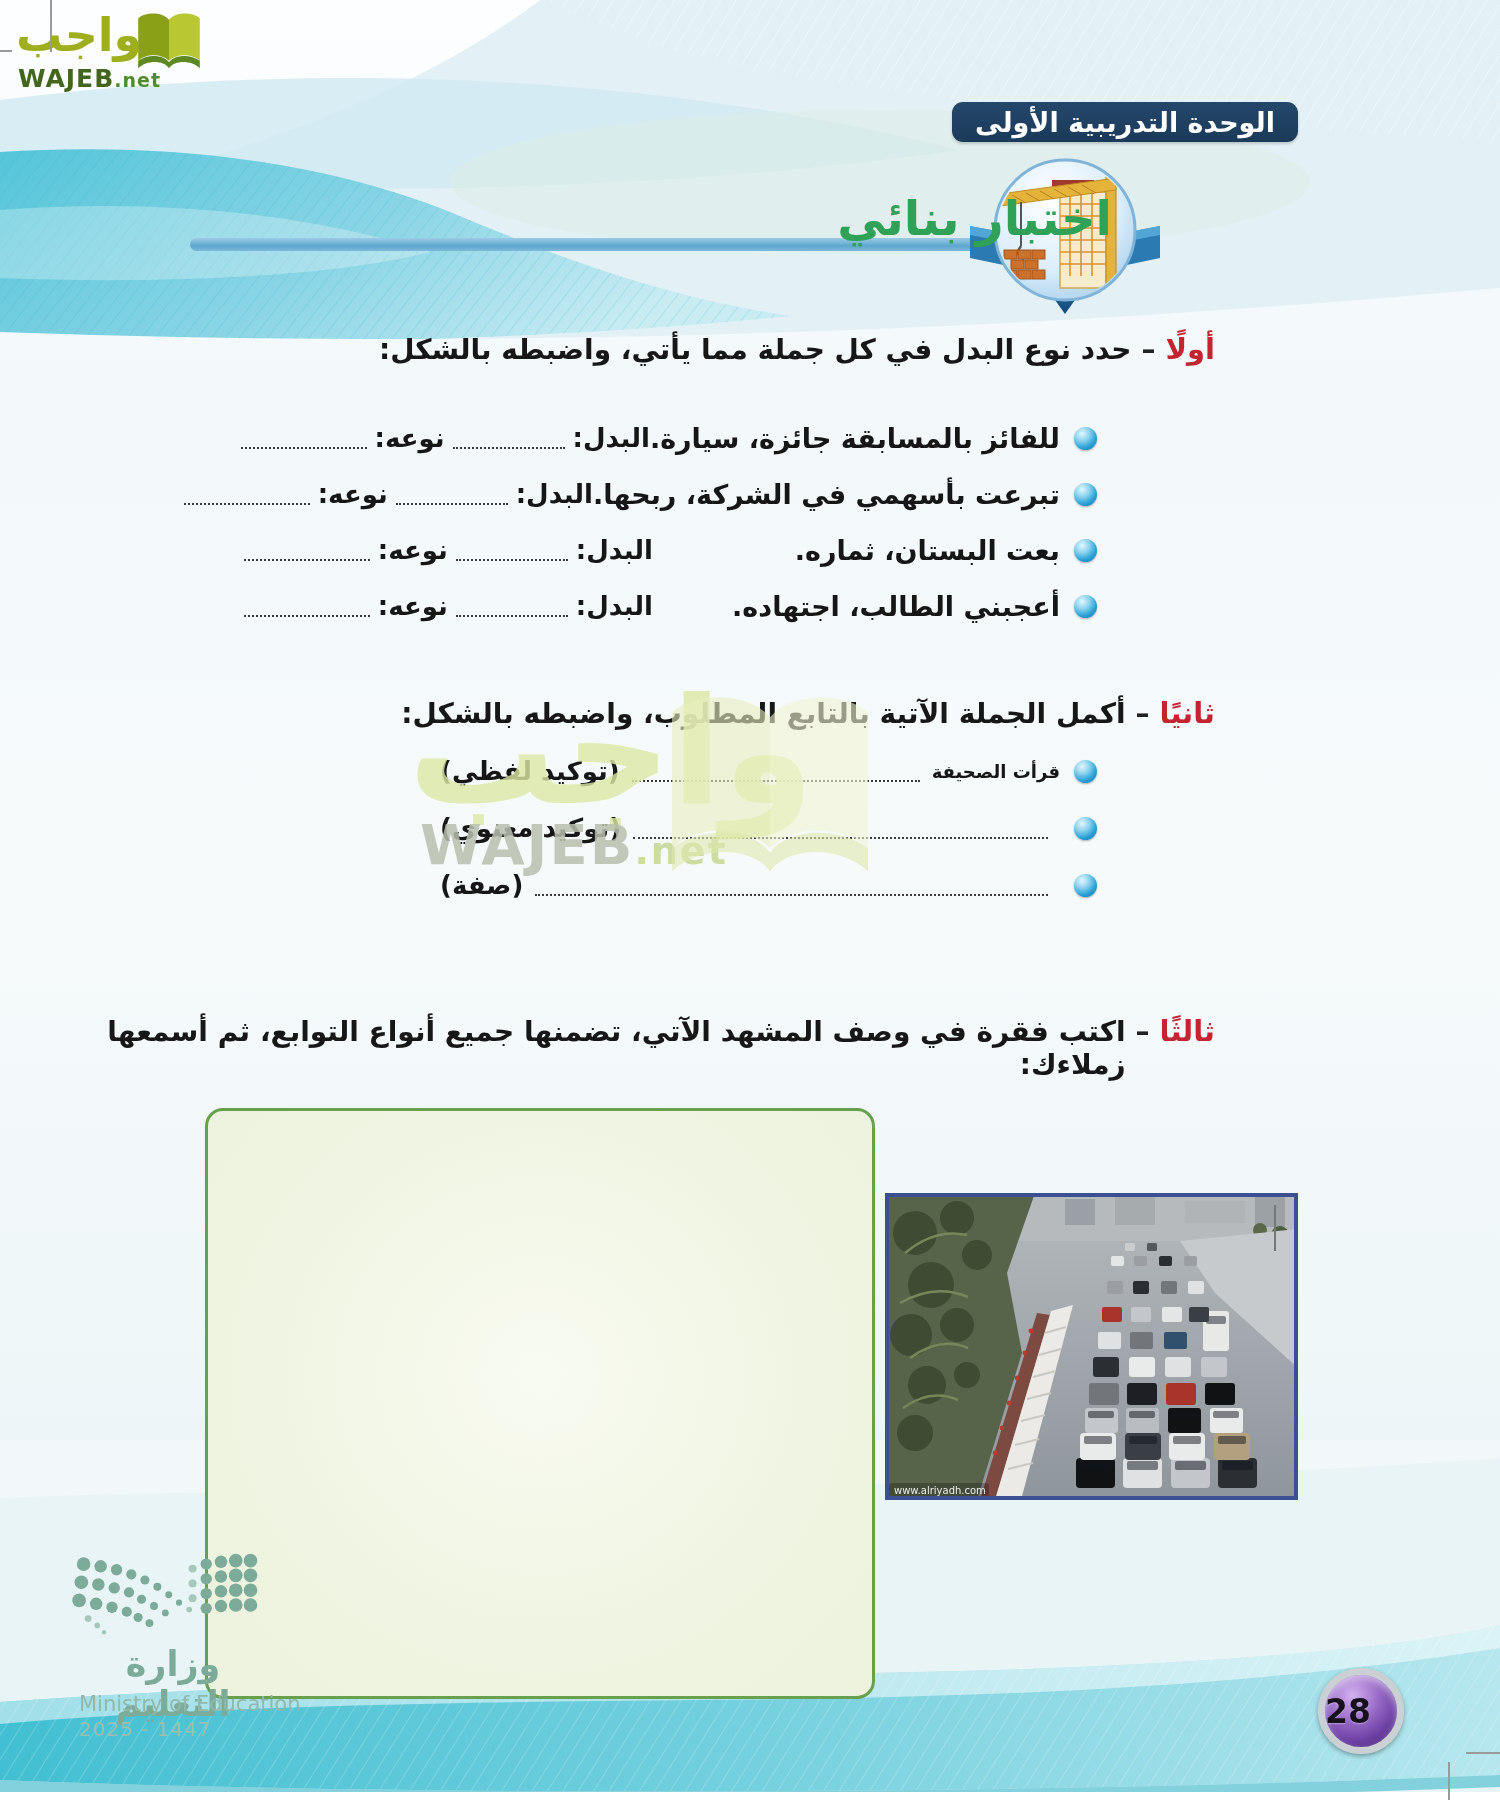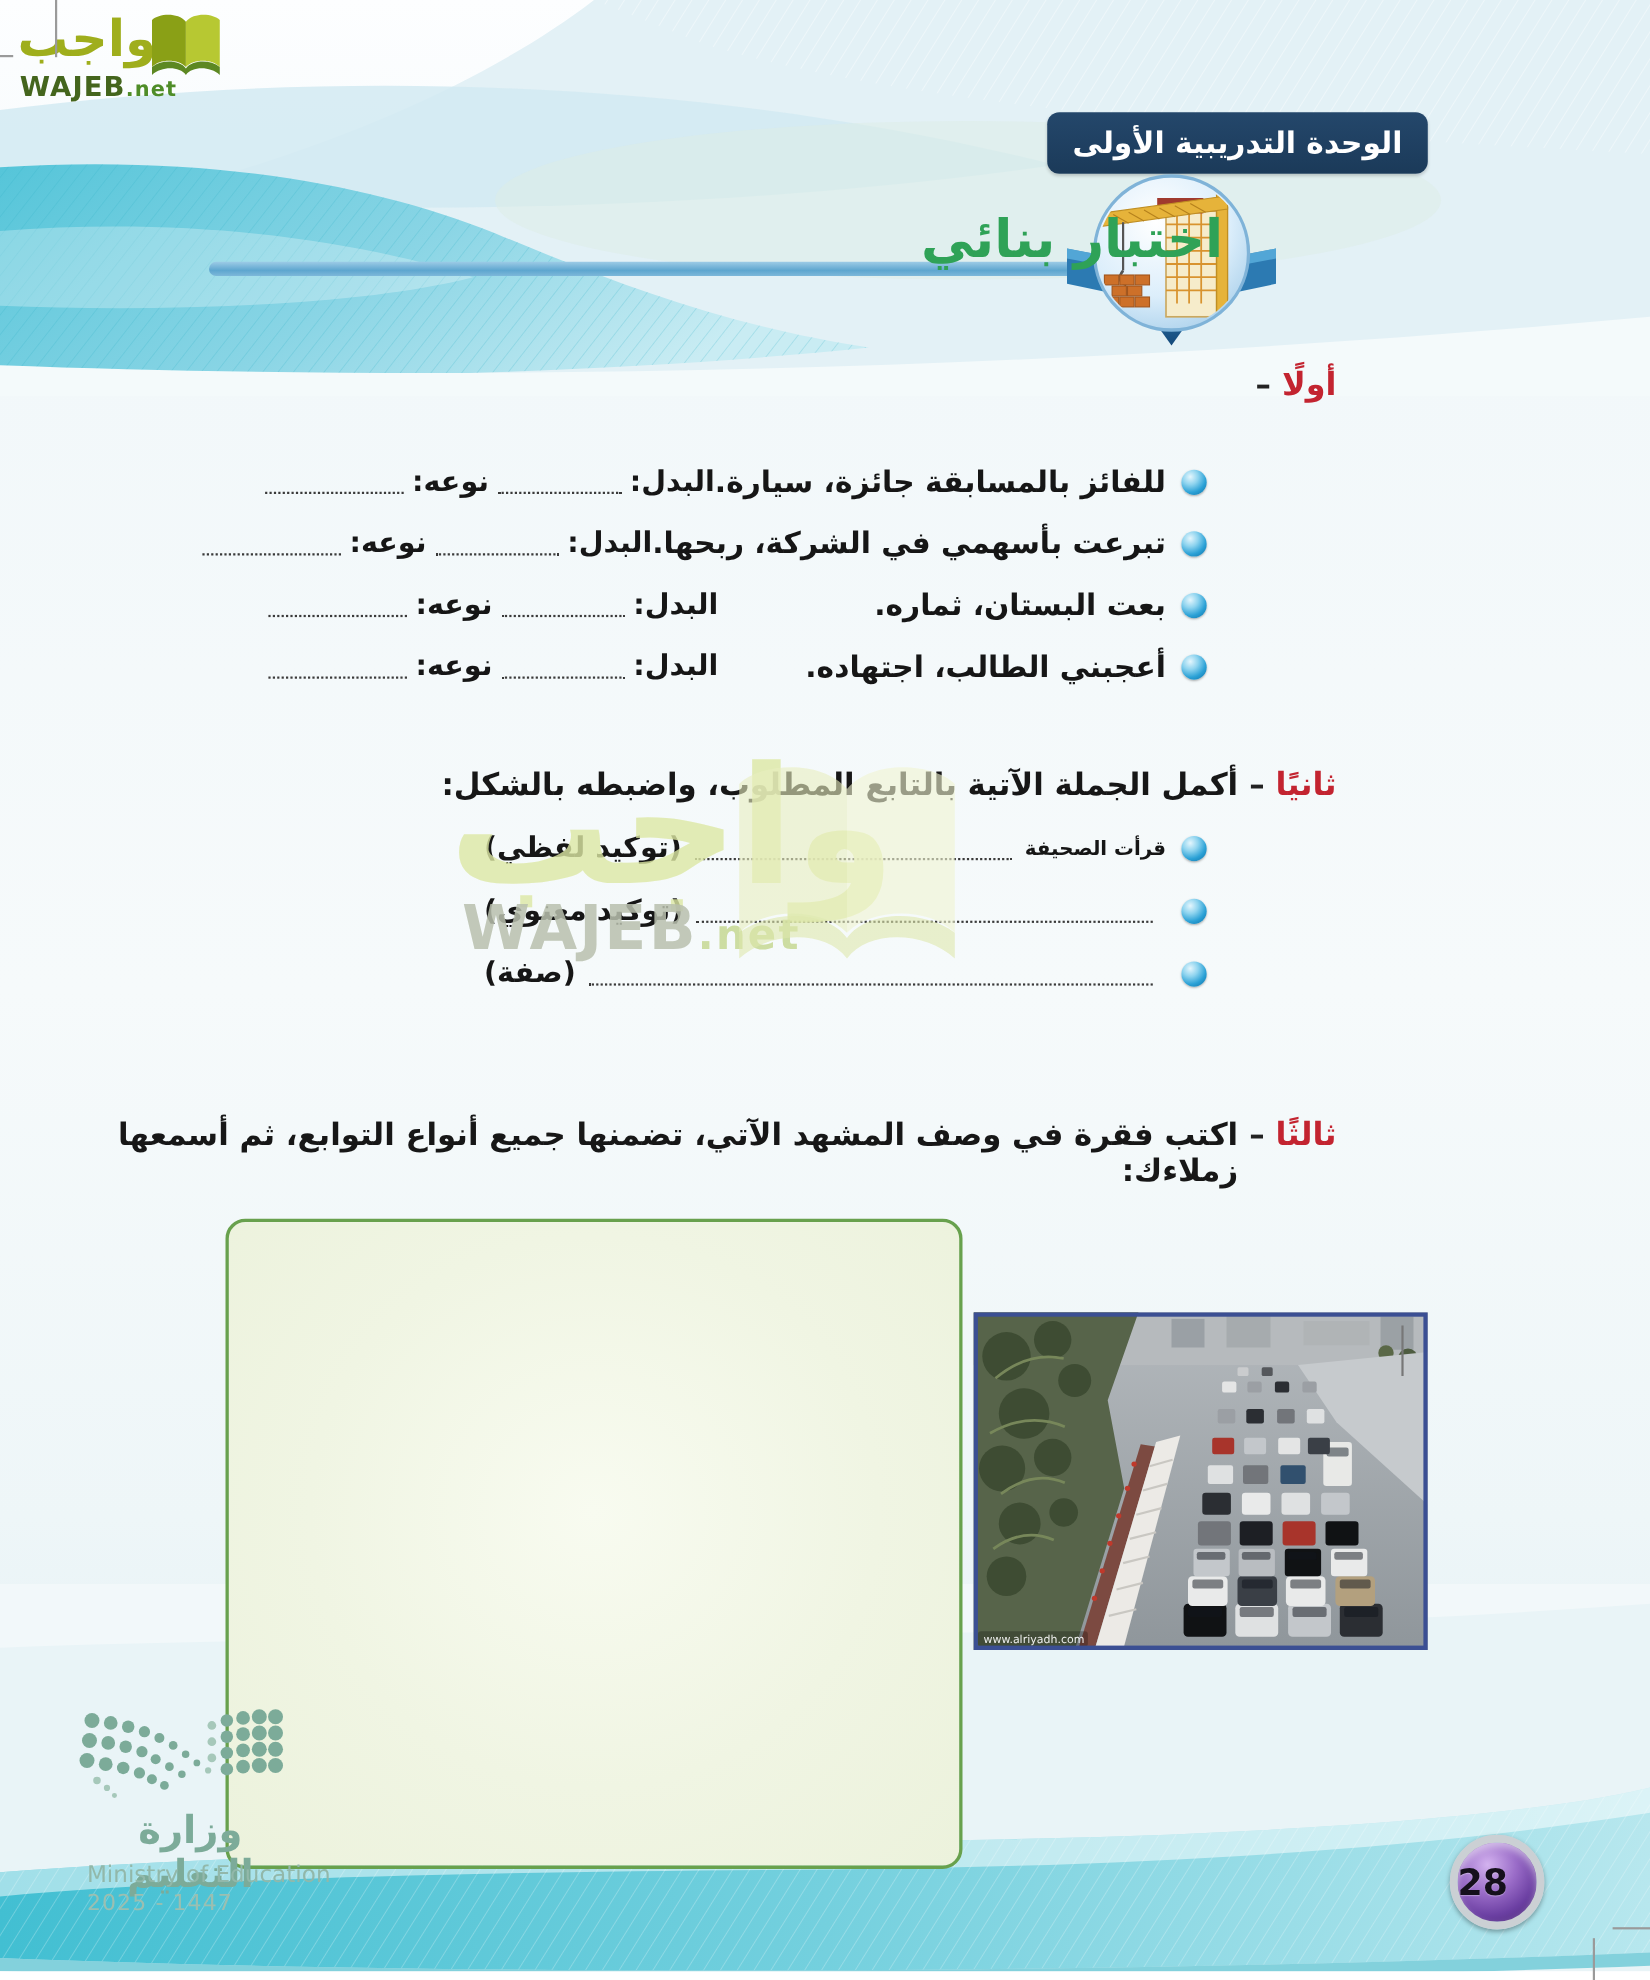--- a/index.html
+++ b/index.html
@@ -14,21 +14,21 @@
   .ftr-bg{position:absolute;top:1440px;left:0;width:1500px;height:360px;}
 
   
   .wajeb{left:14px;top:8px;width:220px;height:170px;}
   .wajeb-ar{position:absolute;left:2px;top:0;font-size:46px;font-weight:bold;color:#9fae1c;direction:rtl;}
   .wajeb-en{position:absolute;left:4px;top:56px;font-size:25px;font-weight:bold;color:#44651d;letter-spacing:1px;}
   .wajeb-en .tld{font-size:19px;color:#4f8d28;}
   .wajeb-book{position:absolute;left:112px;top:0;}
 
   
-  .banner{left:952px;top:102px;width:346px;height:56px;background:linear-gradient(180deg,#24476b,#1b3a59);
+  .banner{left:952px;top:102px;width:346px;height:40px;background:linear-gradient(180deg,#24476b,#1b3a59);
     border-radius:11px;display:flex;align-items:center;justify-content:center;color:#fff;
     font-size:27px;font-weight:bold;direction:rtl;box-shadow:0 2px 3px rgba(0,0,0,.18);}
 
   
   .blue-bar{left:190px;top:238px;width:946px;height:13px;border-radius:8px;
     background:linear-gradient(180deg,#9ccbe6,#5ea6cf 60%,#7db8da);}
   .page-title{right:388px;top:190px;font-size:48px;font-weight:bold;color:#2fa257;direction:rtl;}
   .title-icon{left:942px;top:150px;width:246px;height:170px;}
 
   
@@ -208,20 +208,21 @@
   <div class="abs wm wm-en"><span>WAJEB</span><span class="tld">.net</span></div>
   <svg class="abs wm wm-book" width="250" height="210" viewBox="0 0 100 90">
     <path d="M50,16 C40,4 16,6 8,14 L8,72 C18,62 40,62 50,72 Z" fill="#e9efc0"></path>
     <path d="M50,16 C60,4 84,6 92,14 L92,72 C82,62 60,62 50,72 Z" fill="#f1f5d2"></path>
     <path d="M8,72 L8,82 C20,71 42,71 50,82 C58,71 80,71 92,82 L92,72 C80,63 58,63 50,74 C42,63 20,63 8,72 Z" fill="#dfe8ad"></path>
   </svg>
 
   <div class="abs sec-head" style="top:332px">
     <span class="sec-label">أولًا</span>
     <span class="sec-dash">–</span>
+    <span class="sec-text">حدد نوع البدل في كل جملة مما يأتي، واضبطه بالشكل:</span>
   </div>
 
   <div class="row s1r" style="top:420px">
     <span class="bullet"></span>
     <span class="sent">للفائز بالمسابقة جائزة، سيارة.</span>
     <span class="sp"></span>
     <span class="ans">
       <span class="lbl">البدل:</span>
       <span class="dots d1"></span>
       <span class="lbl">نوعه:</span>

